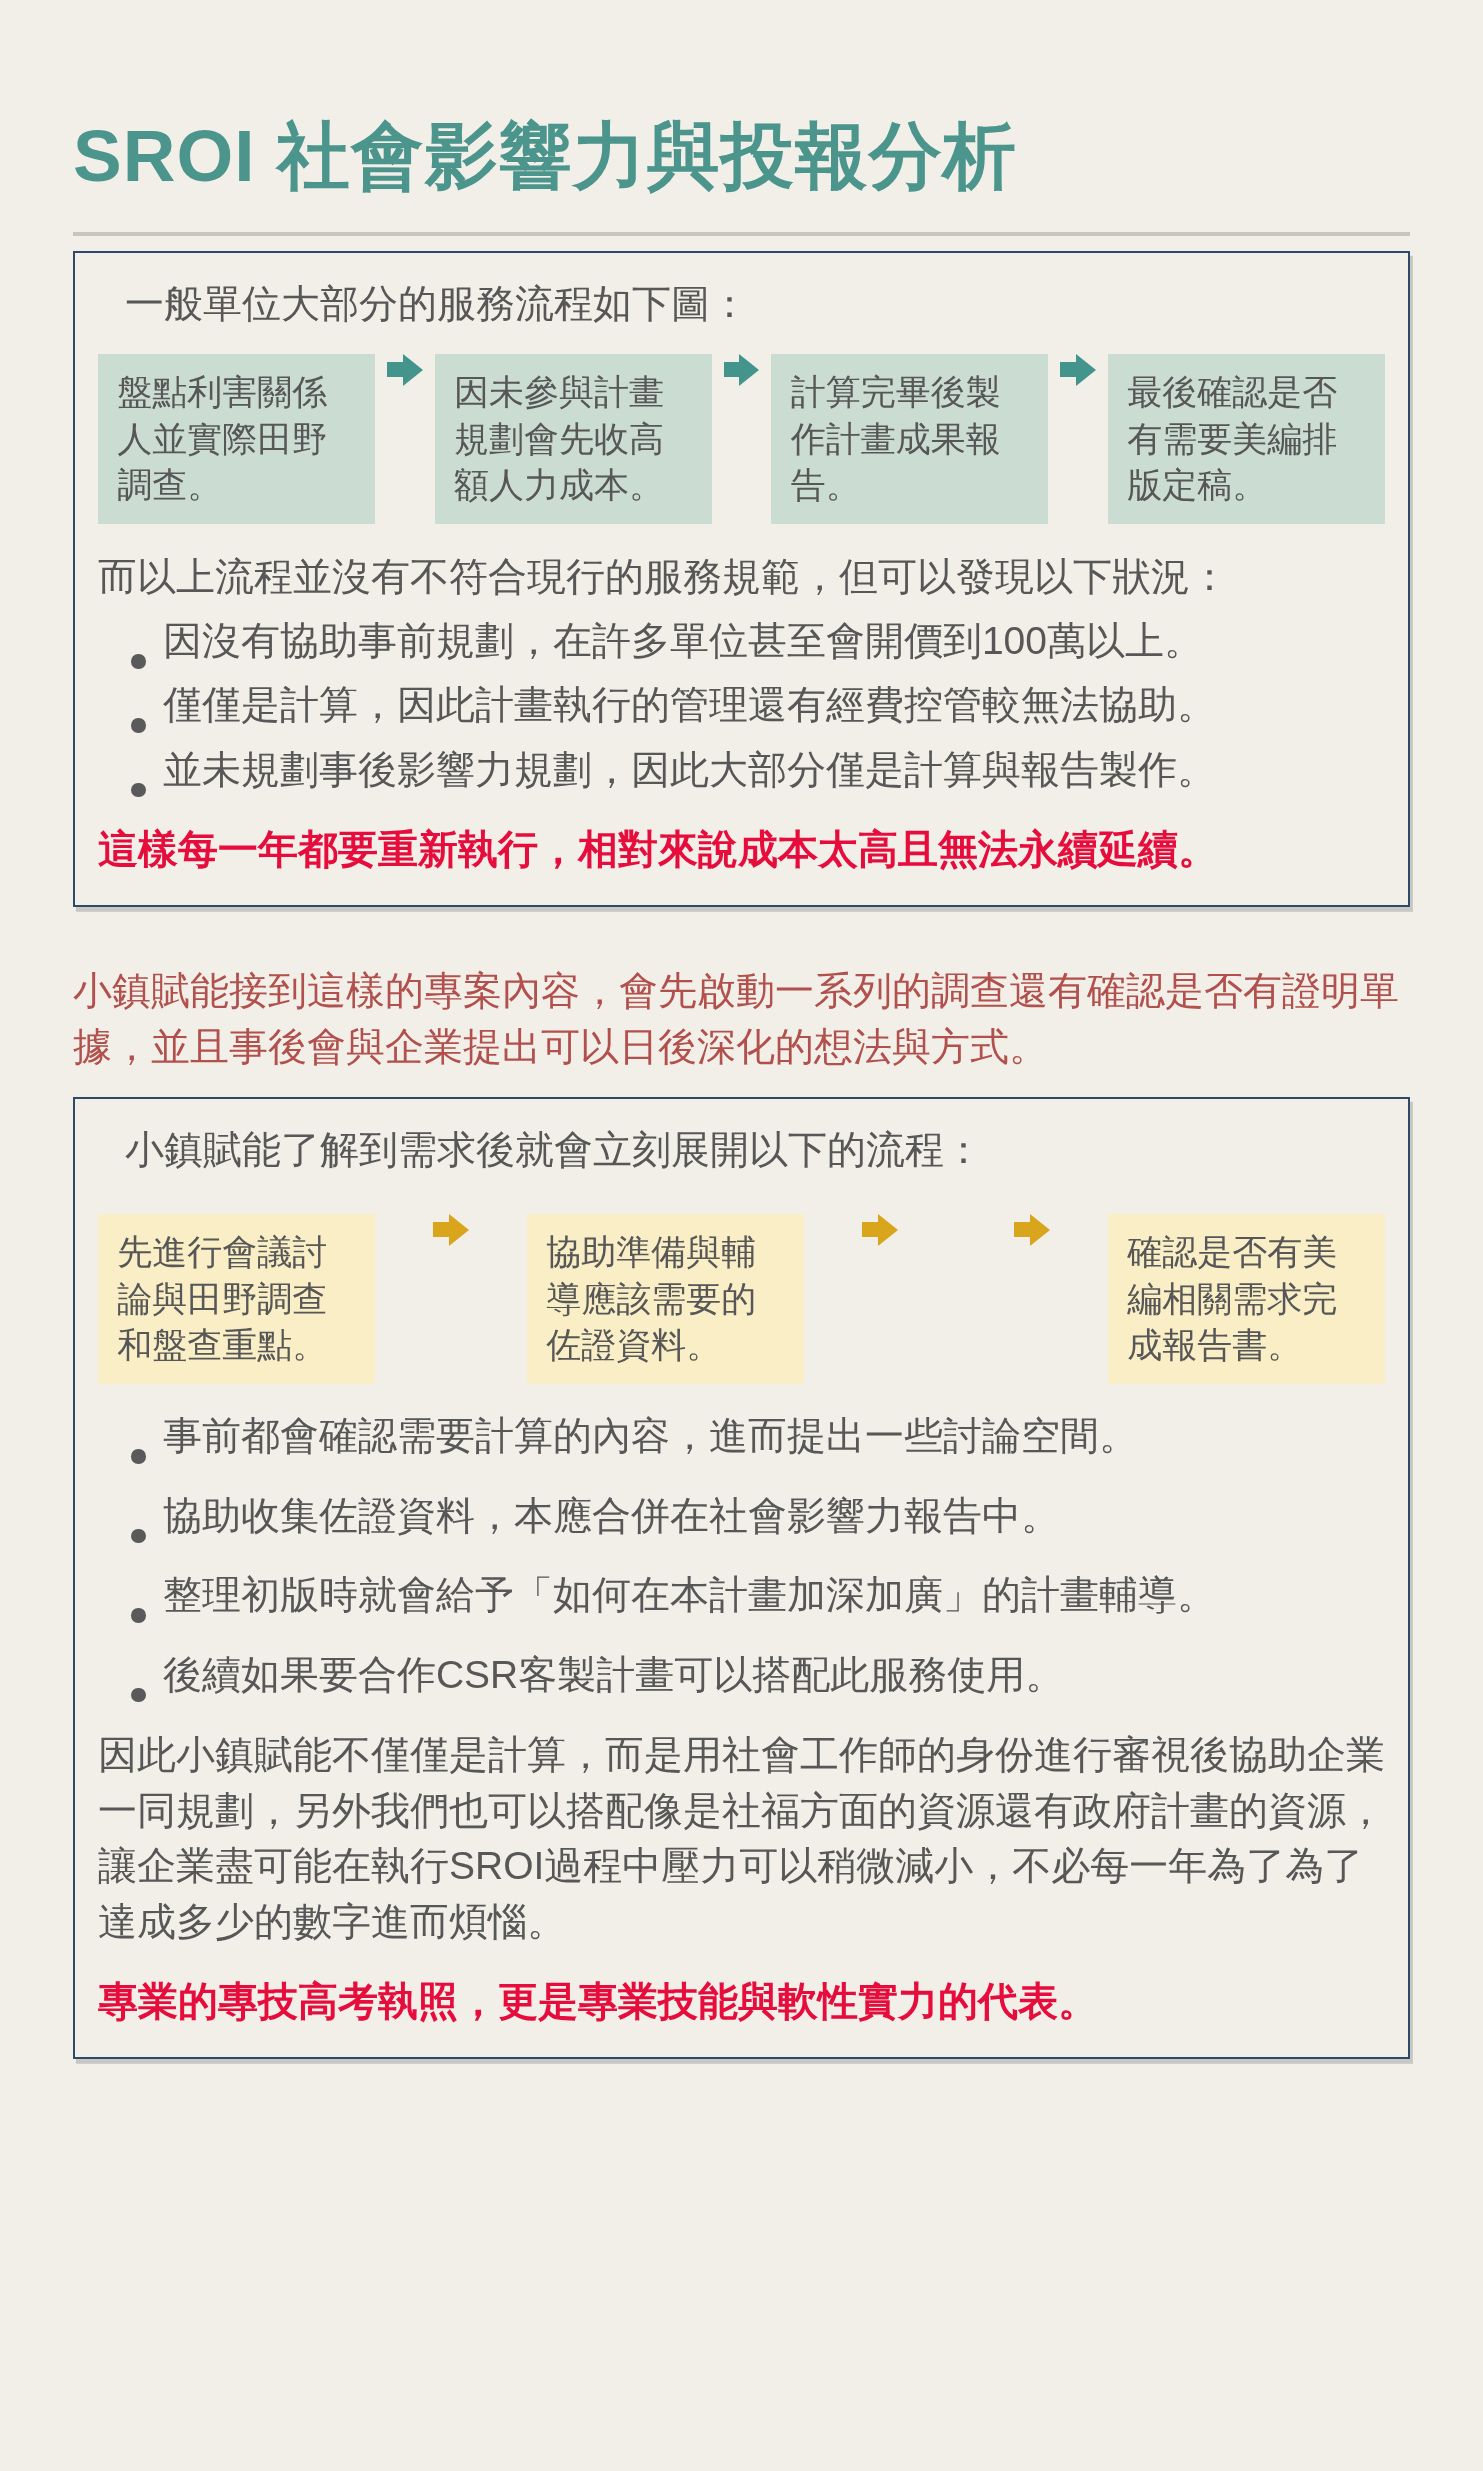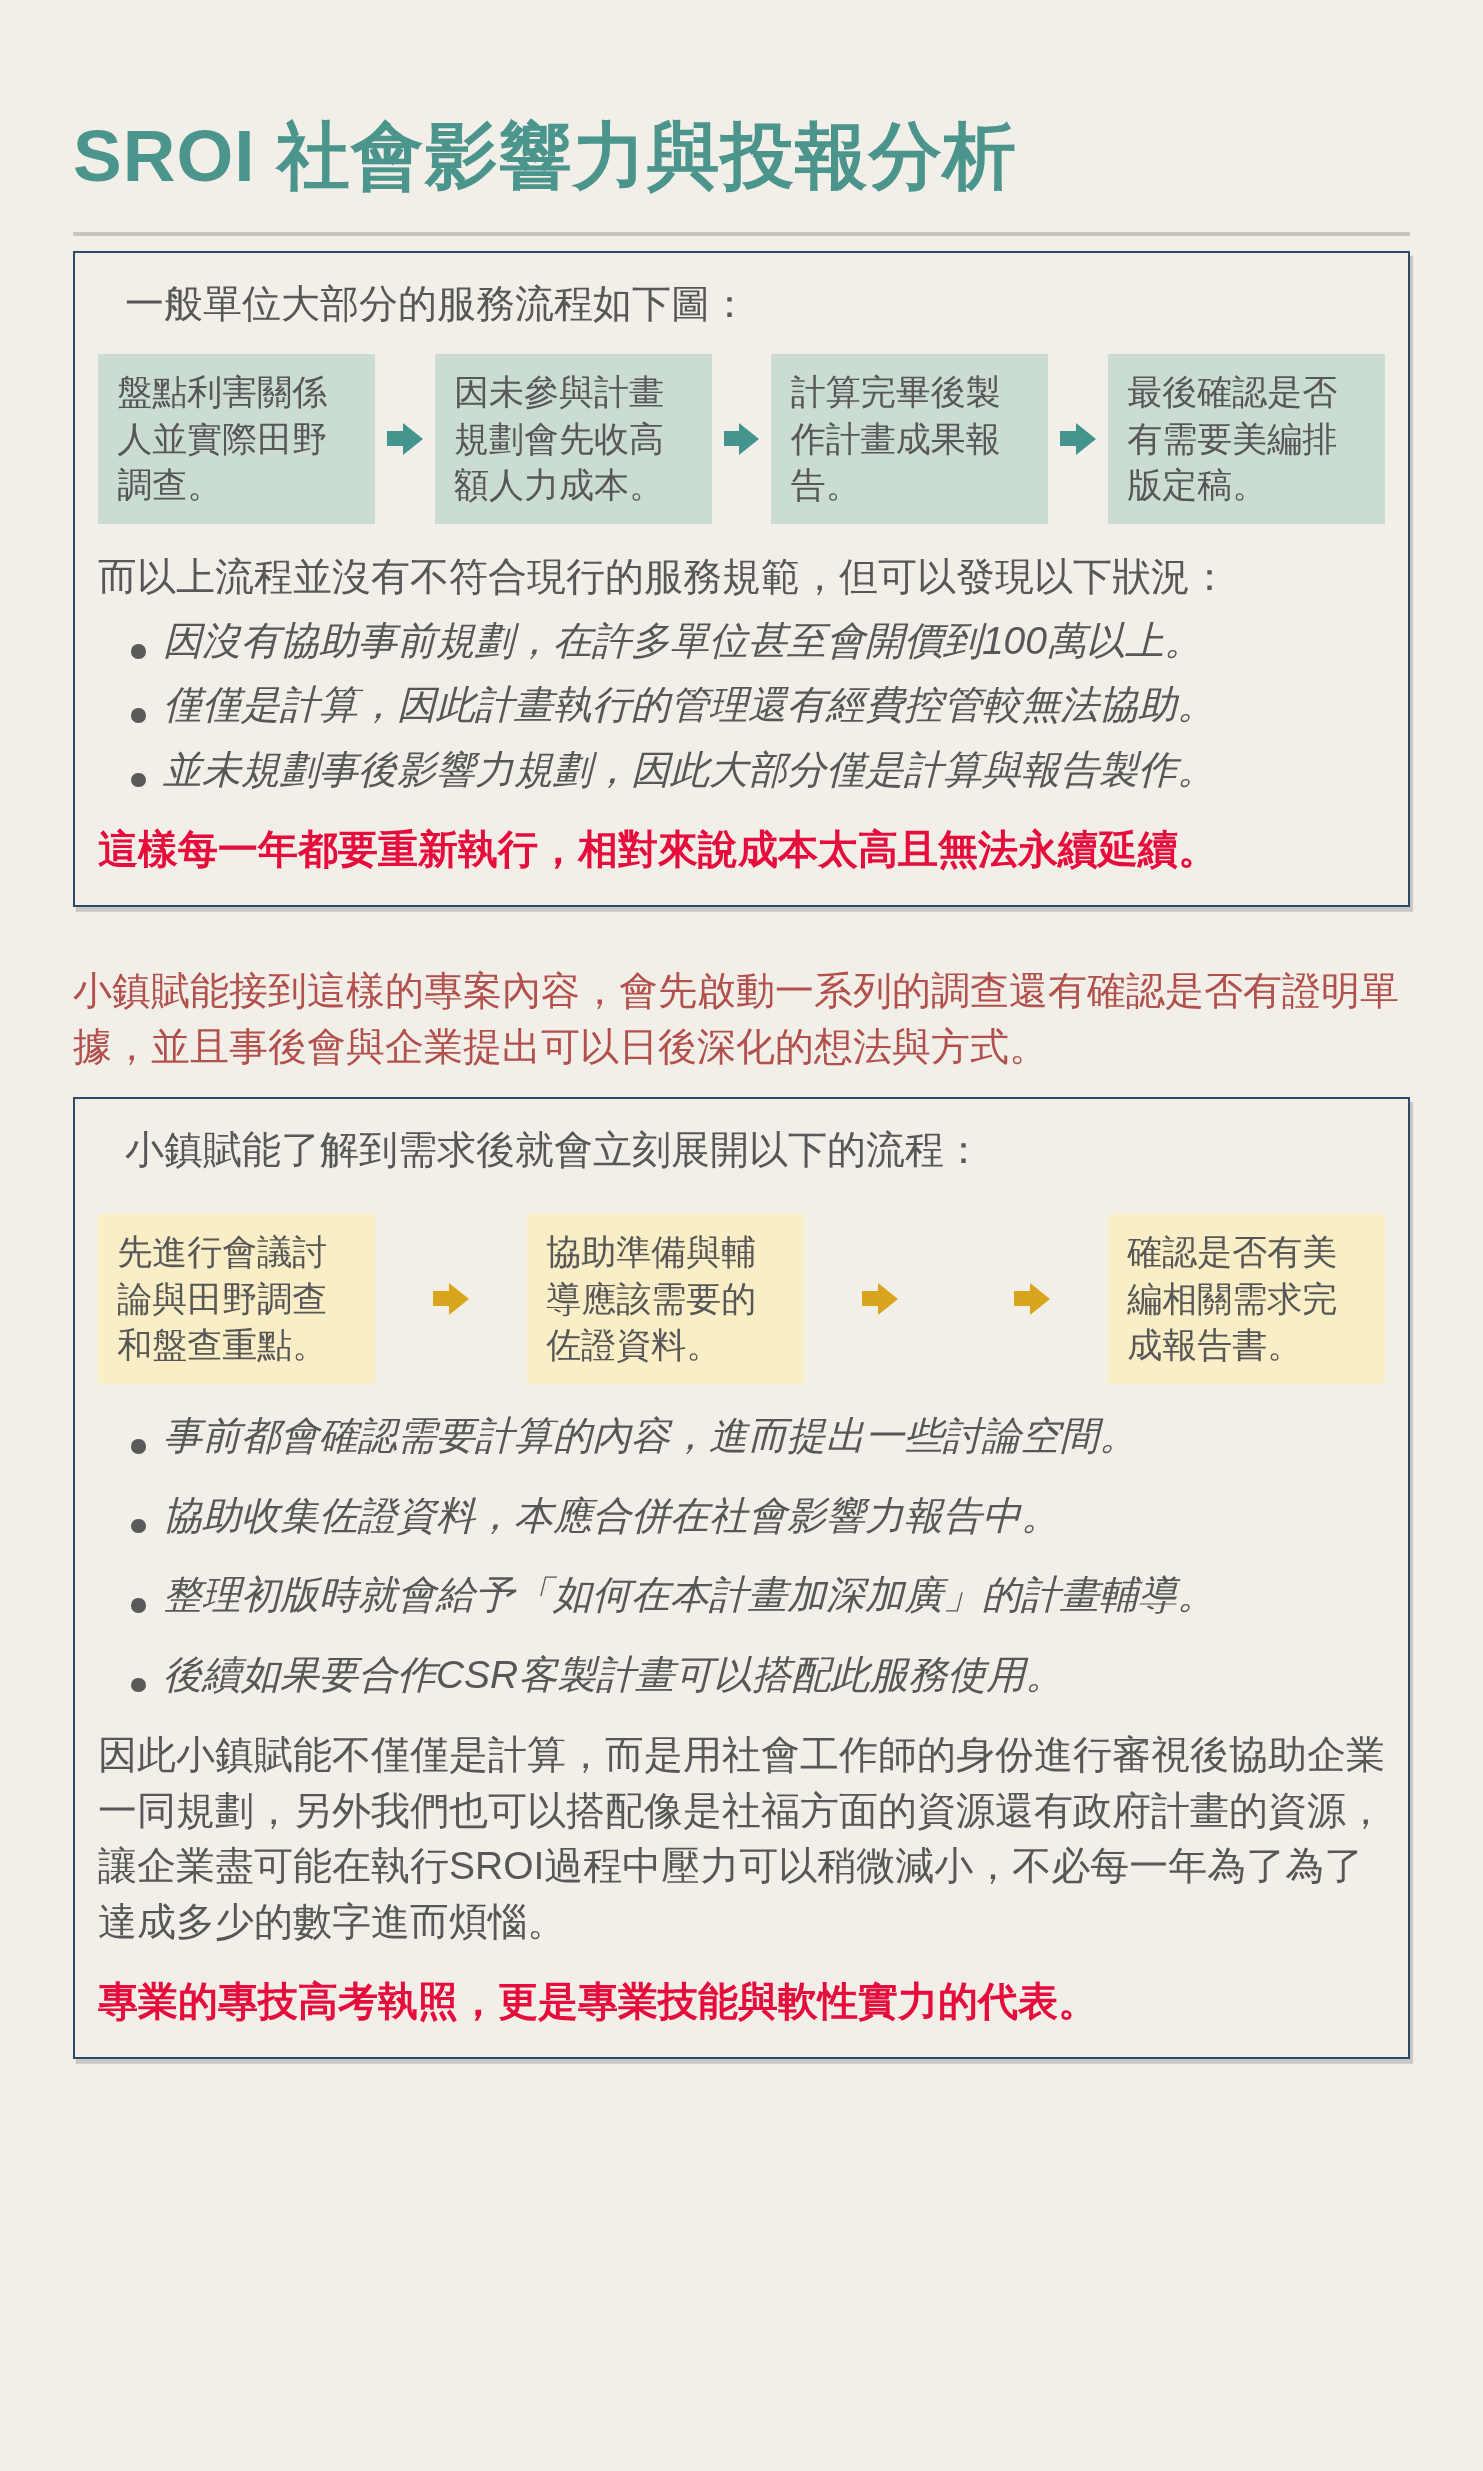--- a/index.html
+++ b/index.html
@@ -56,21 +56,21 @@
   .panel-heading {
     font-size: 39px;
     line-height: 1.35;
     color: var(--text-gray);
     margin-left: 27px;
   }
 
   .flow {
     margin-top: 23px;
     display: flex;
-    align-items: center;
+    align-items: flex-start;
   }
   .flow-step {
     flex: 0 0 277px;
     padding: 15.4px 19.3px;
     font-size: 35px;
     line-height: 1.33;
     color: var(--text-gray);
   }
   .flow-step.teal { background: var(--step-teal-bg); }
   .flow-step.yellow { background: var(--step-yellow-bg); }
@@ -98,26 +98,25 @@
     line-height: 1.42;
     color: var(--text-gray);
   }
   ul.bullets {
     list-style: none;
     margin-top: 7.7px;
     padding-left: 33px;
   }
   ul.bullets li {
     display: flex;
-    align-items: center;
+    align-items: flex-end;
     font-size: 39px;
     line-height: 1.4;
     color: var(--text-gray);
     margin-top: 9.7px;
-    font-style: italic;
   }
   ul.bullets.spread li { margin-top: 25px; }
   .bullet-dot {
     flex: 0 0 14.5px;
     width: 14.5px; height: 14.5px;
     border-radius: 50%;
     background: #5a5a5a;
     margin: 20px 17.4px 0 0;
   }
   .highlight {

